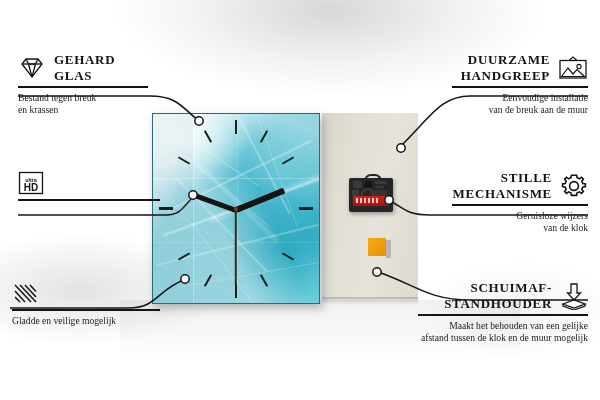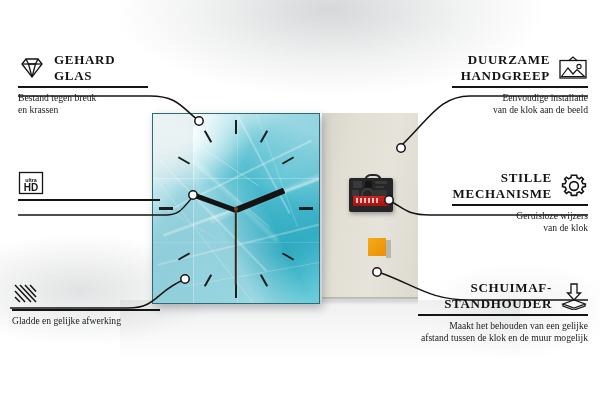--- a/index.html
+++ b/index.html
@@ -233,37 +233,37 @@
           <path d="M3,3 L19,20"></path>
             <path d="M8,3 L24,20"></path>
             <path d="M13,3 L24,15"></path>
             <path d="M3,9 L13,20"></path>
           <path d="M3,15 L8,20"></path>
             <path d="M18,3 L24,9.5"></path>
         </g>
       </svg>
     </div>
     <div class="rule"></div>
-    <div class="sub">Gladde en gelijke afwerking</div>
+    <div class="sub">Gladde en veilige mogelijk</div>
   </div>
 
   <div class="cal right" style="left:452px;top:52px;width:136px;">
     <div class="hrow">
       <div class="head">DUURZAME
 HANDGREEP</div>
       <svg class="ico" width="30" height="24" viewBox="0 0 30 24">
         <rect x="2" y="4.5" width="26" height="17.5" fill="none" stroke="#141414" stroke-width="1.3"></rect>
         <path d="M11,4.5 L15,1 L19,4.5" fill="none" stroke="#141414" stroke-width="1.1"></path>
         <circle cx="21" cy="10.5" r="2.1" fill="none" stroke="#141414" stroke-width="1.1"></circle>
         <path d="M3.5,20.5 L10,12 L15,18 L19,13.5 L26.5,20.5 Z" fill="none" stroke="#141414" stroke-width="1.2"></path>
       </svg>
     </div>
     <div class="rule"></div>
     <div class="sub">Eenvoudige installatie
-van de klok aan de beeld</div>
+van de breuk aan de muur</div>
   </div>
 
   <div class="cal right" style="left:418px;top:280px;width:170px;">
     <div class="hrow">
       <div class="head">SCHUIMAF-
 STANDHOUDER</div>
       <svg class="ico" width="28" height="28" viewBox="0 0 28 28">
         <g fill="none" stroke="#141414" stroke-width="1.3">
           <path d="M11,2 L17,2 L17,11 L20.5,11 L14,18 L7.5,11 L11,11 Z"></path>
           <path d="M14,18 L3,22 L14,26 L25,22 Z"></path>

